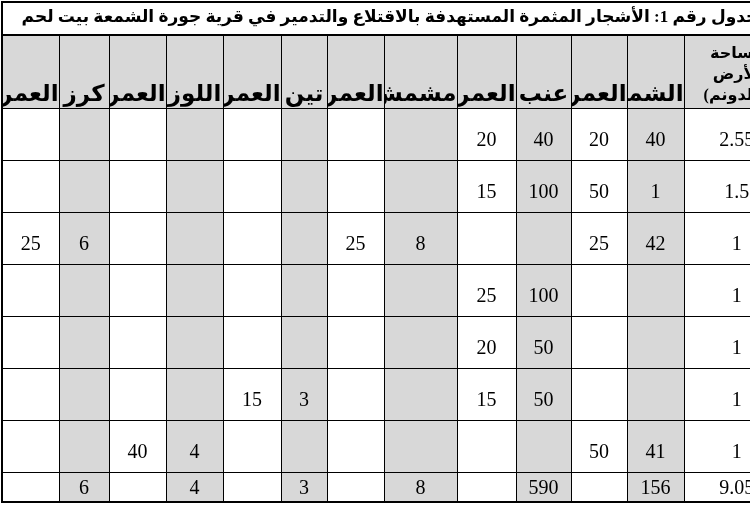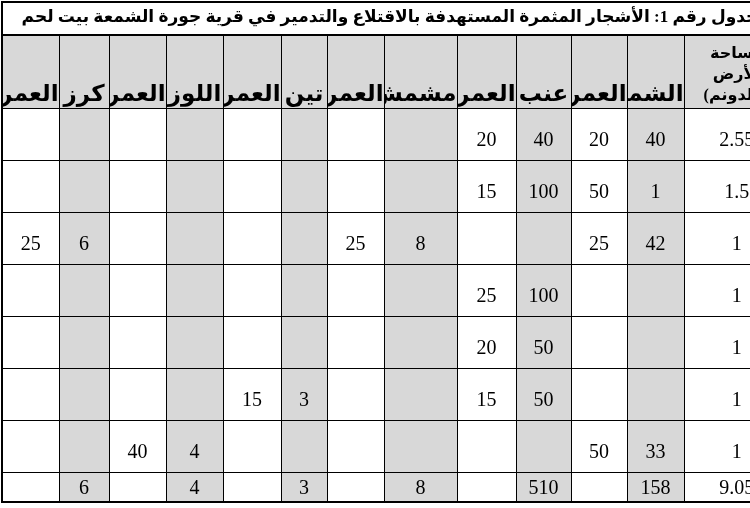--- a/index.html
+++ b/index.html
@@ -164,38 +164,38 @@
           <td class=" plain"></td>
           <td class=" shade">3</td>
           <td class=" plain">15</td>
           <td class=" shade"></td>
           <td class=" plain"></td>
           <td class=" shade"></td>
           <td class=" plain"></td>
         </tr>
         <tr class="data-row">
           <td class=" plain">1</td>
-          <td class=" shade">33</td>
+          <td class=" shade">41</td>
           <td class=" plain">50</td>
           <td class=" shade"></td>
           <td class=" plain"></td>
           <td class=" shade"></td>
           <td class=" plain"></td>
           <td class=" shade"></td>
           <td class=" plain"></td>
           <td class=" shade">4</td>
           <td class=" plain">40</td>
           <td class=" shade"></td>
           <td class=" plain"></td>
         </tr>
         <tr class="total-row">
           <td class=" plain">9.05</td>
-          <td class=" shade">158</td>
-          <td class=" plain"></td>
-          <td class=" shade">510</td>
+          <td class=" shade">156</td>
+          <td class=" plain"></td>
+          <td class=" shade">590</td>
           <td class=" plain"></td>
           <td class=" shade">8</td>
           <td class=" plain"></td>
           <td class=" shade">3</td>
           <td class=" plain"></td>
           <td class=" shade">4</td>
           <td class=" plain"></td>
           <td class=" shade">6</td>
           <td class=" plain"></td>
         </tr>

